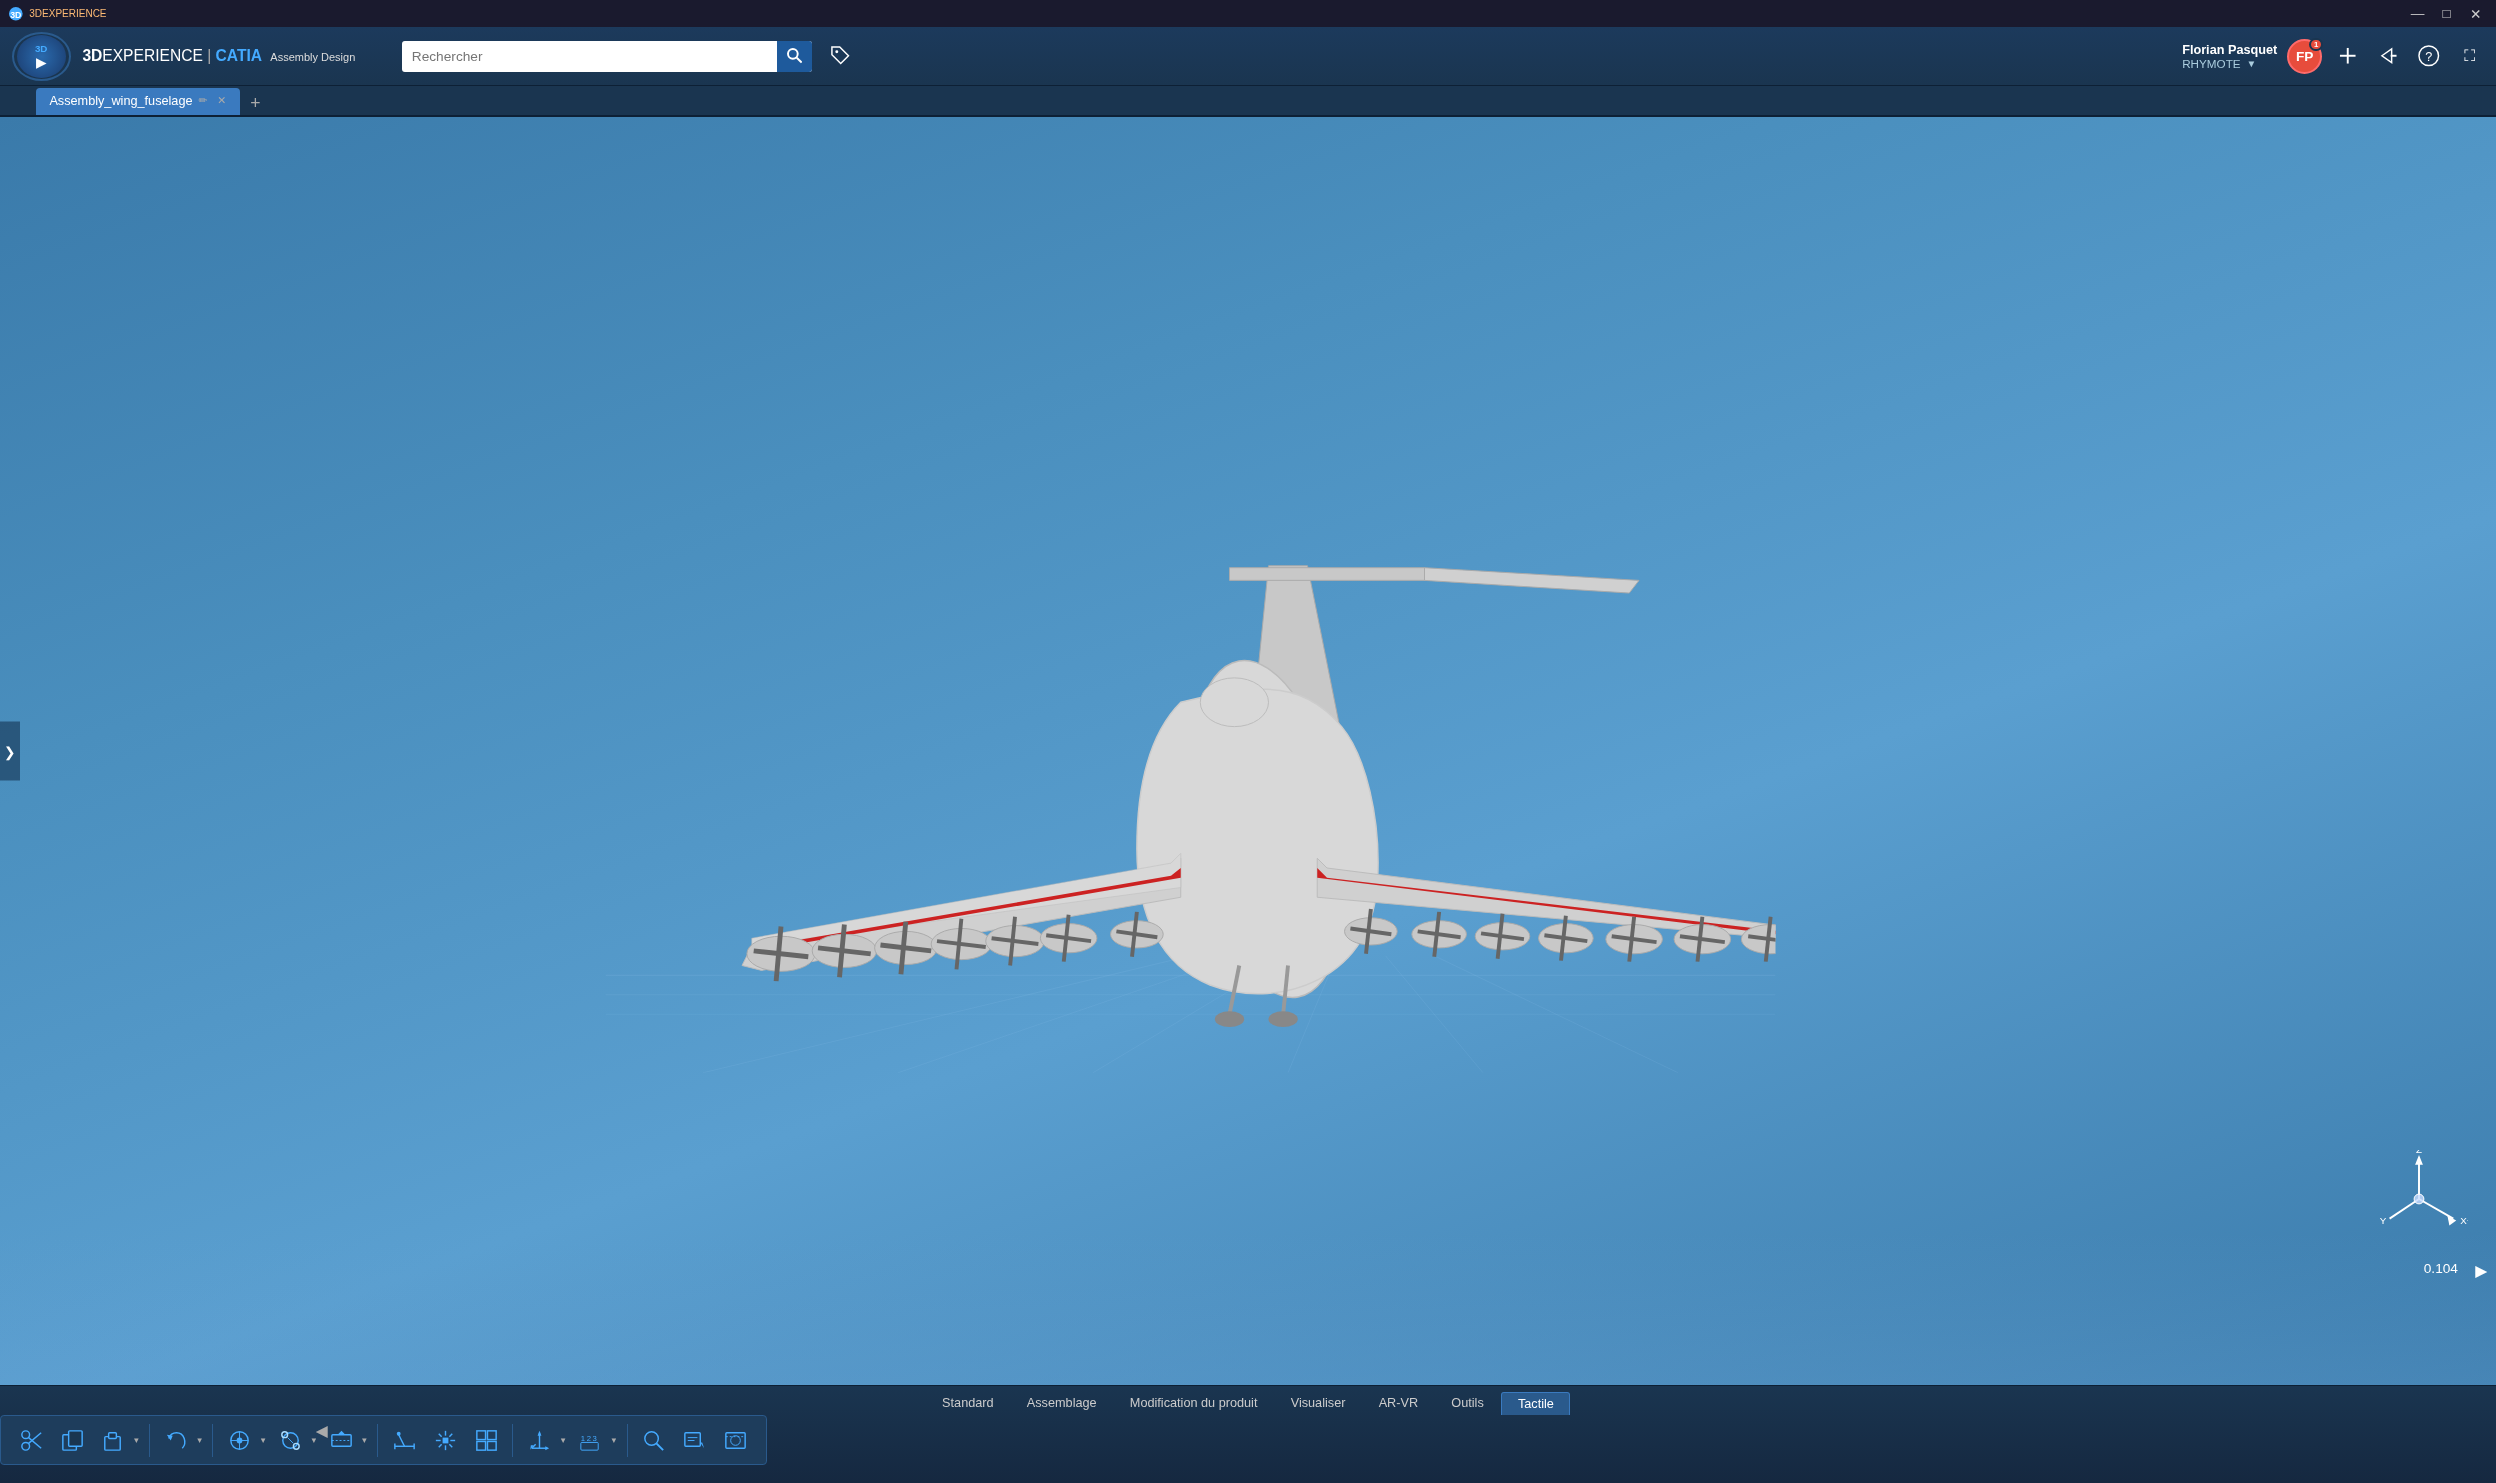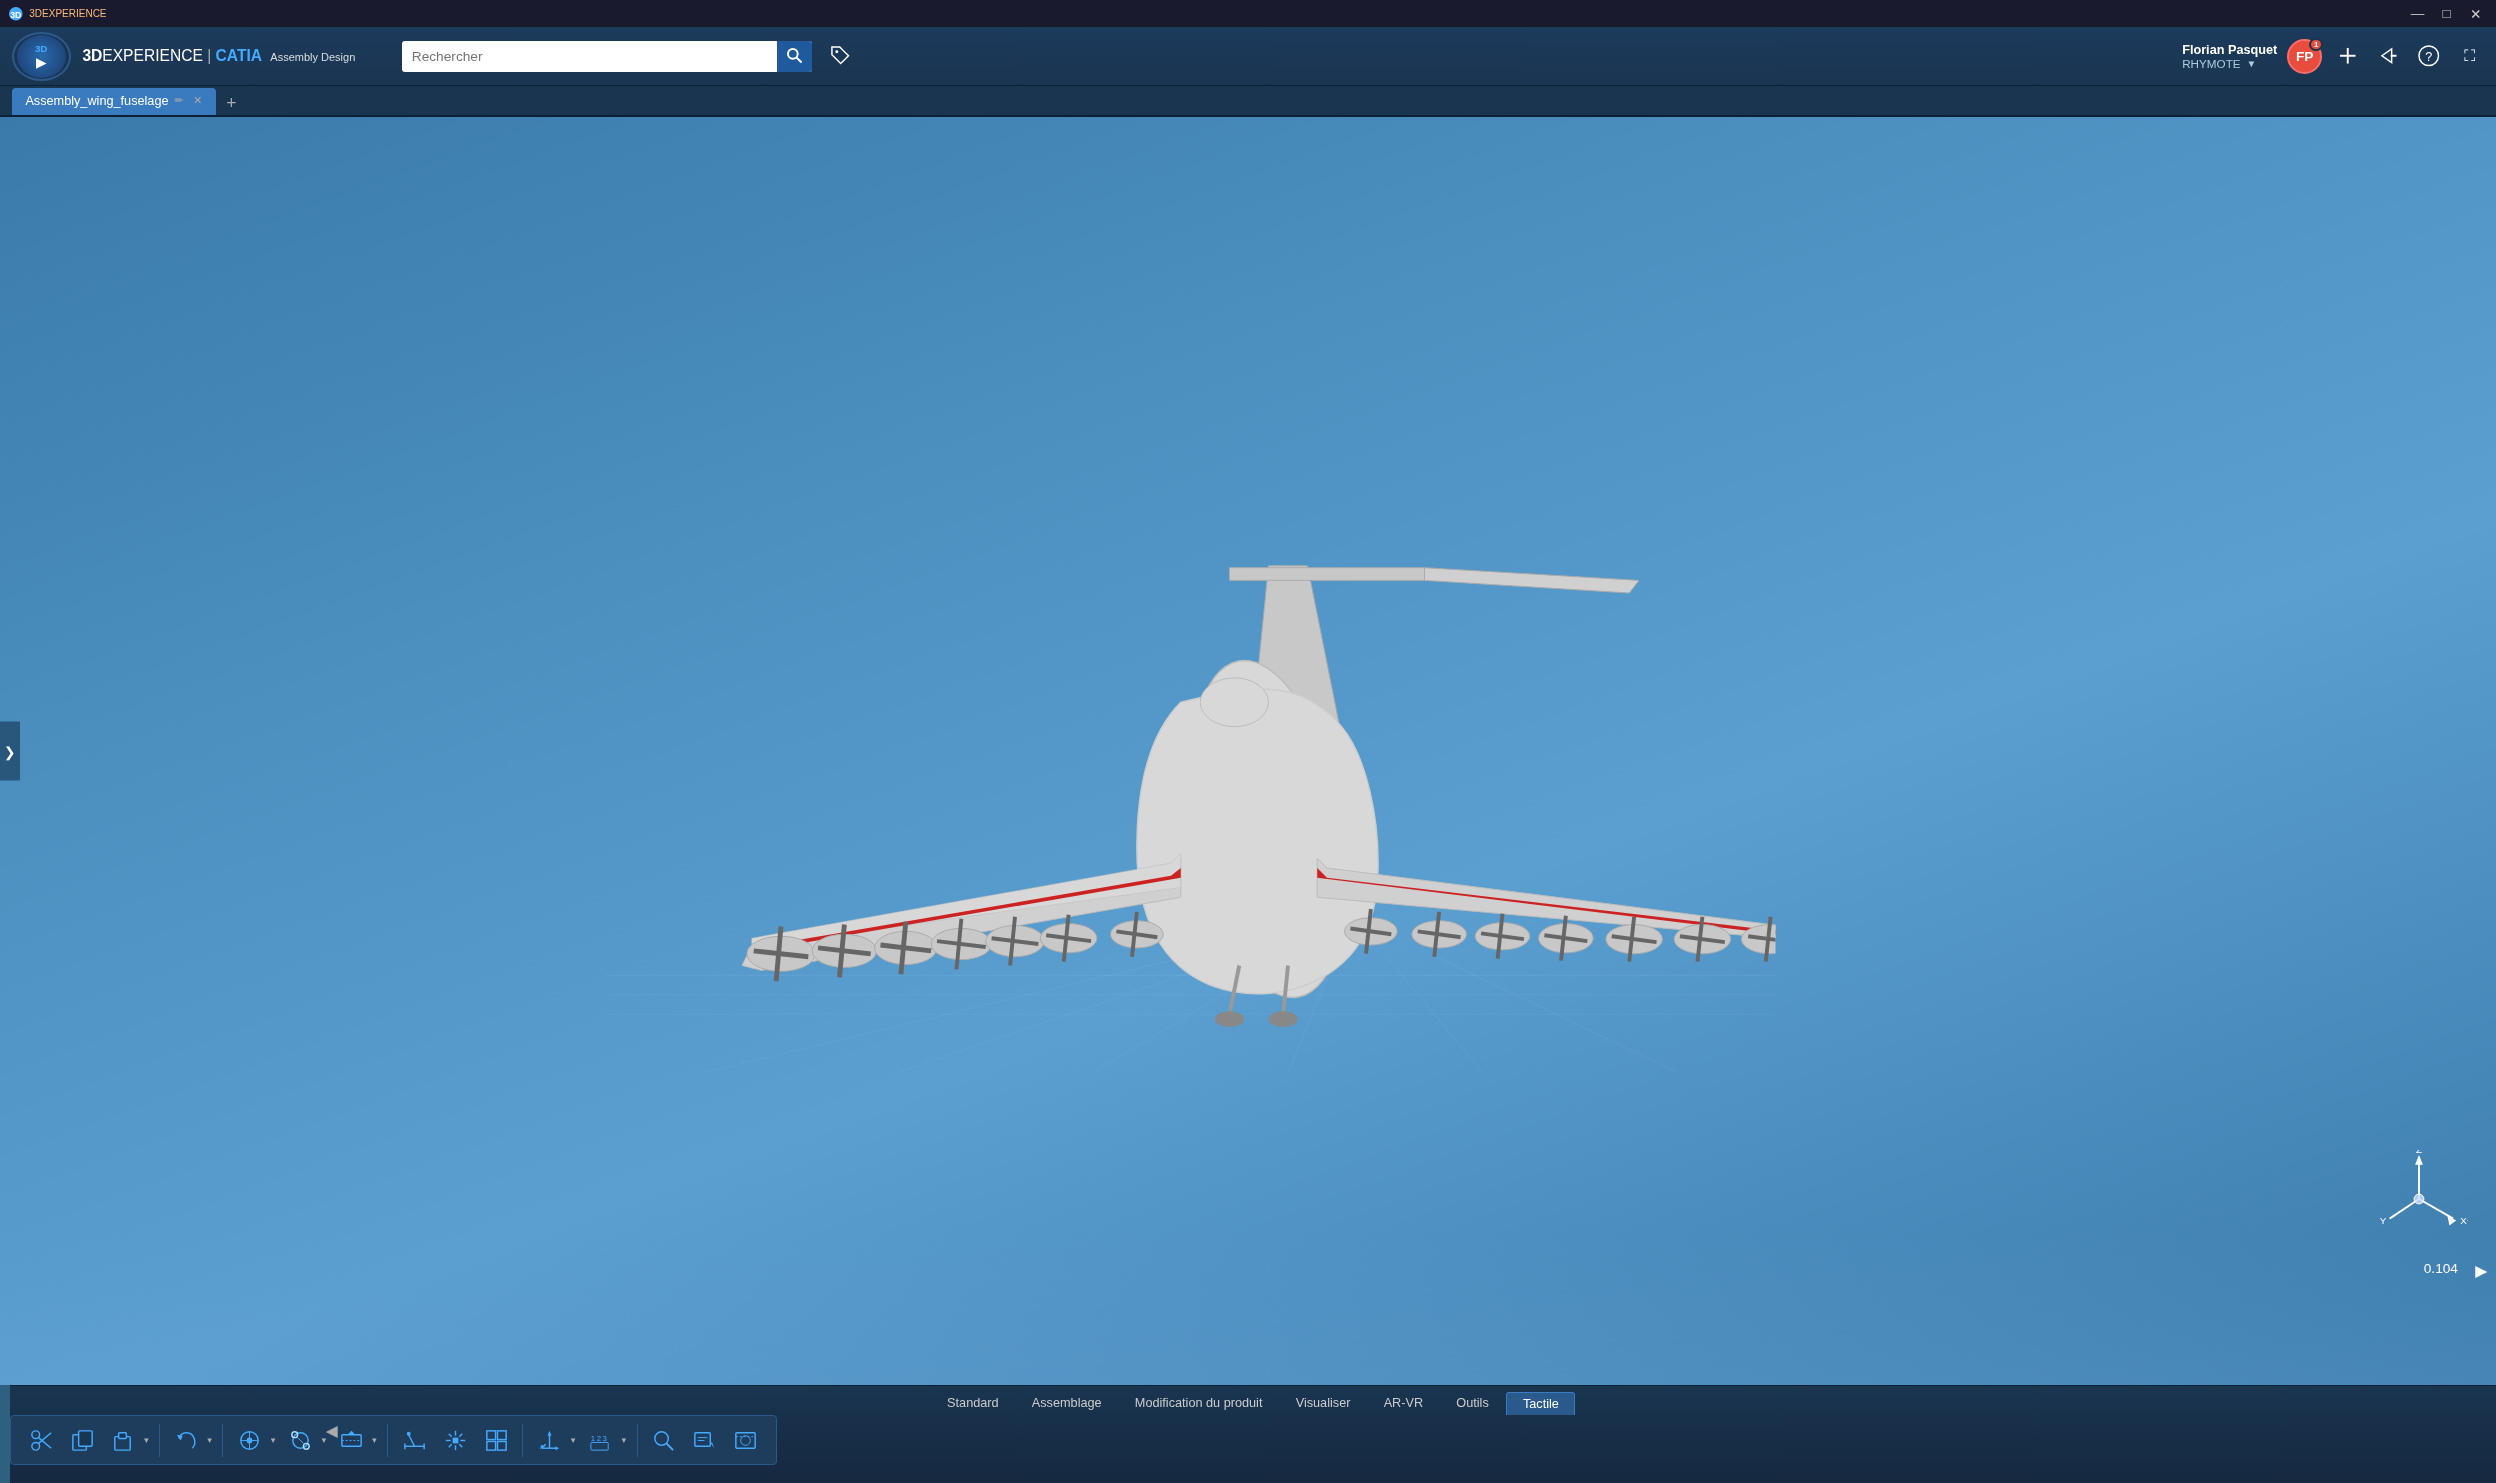--- a/index.html
+++ b/index.html
@@ -204,20 +204,21 @@
       font-size: 12.7px;
       cursor: pointer;
       border-top-left-radius: 3.9px;
       border-top-right-radius: 3.9px;
       border-bottom: none;
       height: 27px;
     }
     .tab-item.active {
       background: #3a7abf;
       border-bottom: 2px solid #3a7abf;
+      margin-left: 24px;
     }
     .tab-add {
       width: 23.4px; height: 23.4px;
       background: none; border: none; cursor: pointer;
       color: #aaa; font-size: 17.6px;
       display: flex; align-items: center; justify-content: center;
       margin-left: 3.9px;
     }
 
     
@@ -289,21 +290,21 @@
       right: 9.8px;
       bottom: 105px;
       color: white;
       font-size: 15.6px;
       cursor: pointer;
     }
 
     
     #bottom-toolbar {
       position: absolute;
-      bottom: 0; left: 10px; right: 0;
+      bottom: 0; left: 0; right: 0;
       height: 98px;
       background: linear-gradient(to bottom, #1a3550, #152840);
       border-top: 1px solid #0d2035;
       display: flex;
       flex-direction: column;
       align-items: center;
     }
 
     #toolbar-tabs {
       display: flex;

